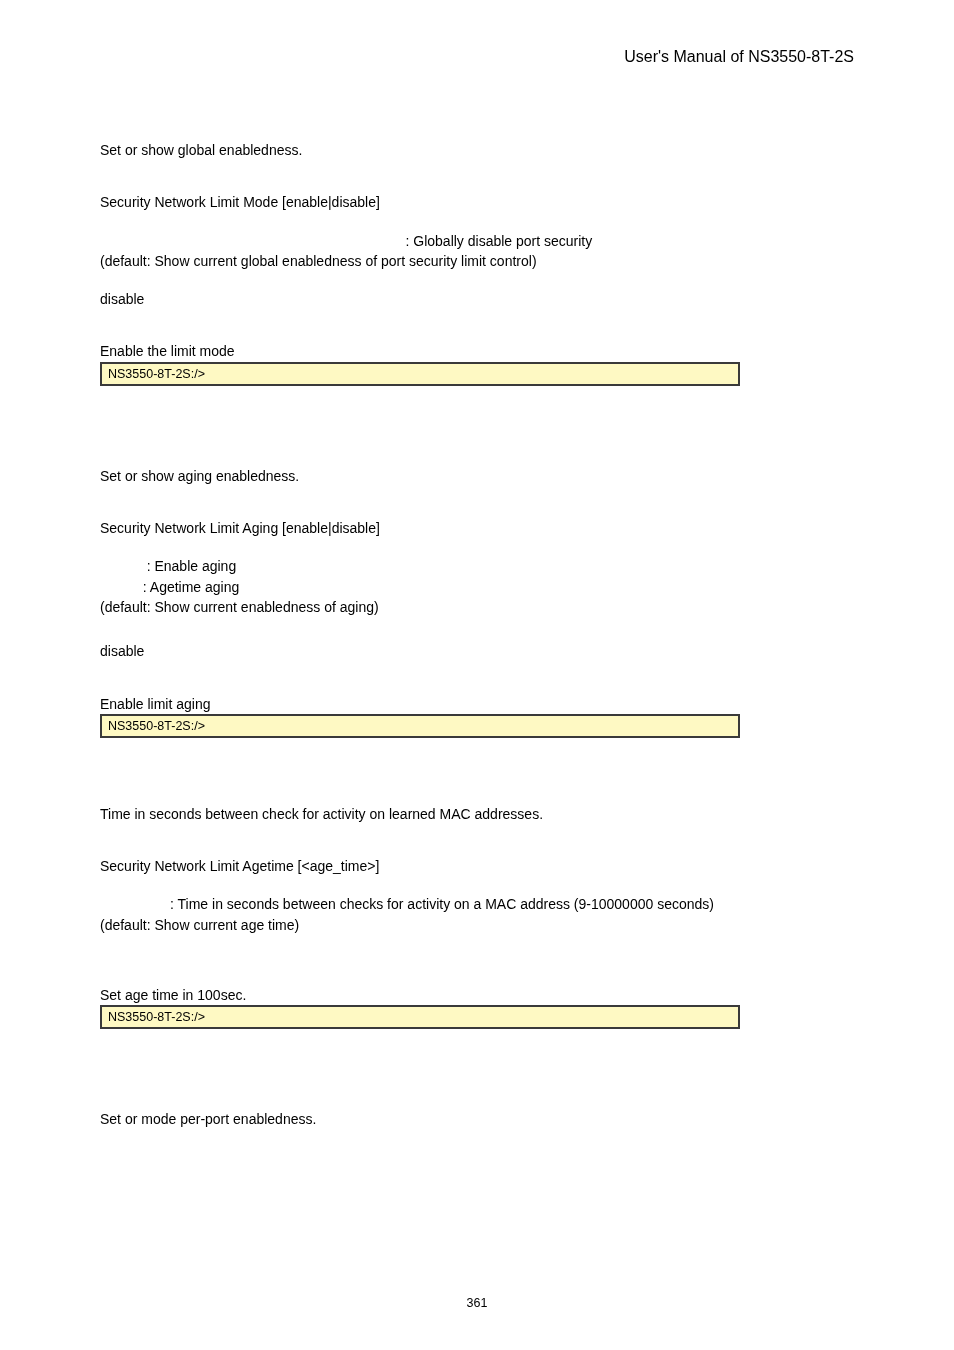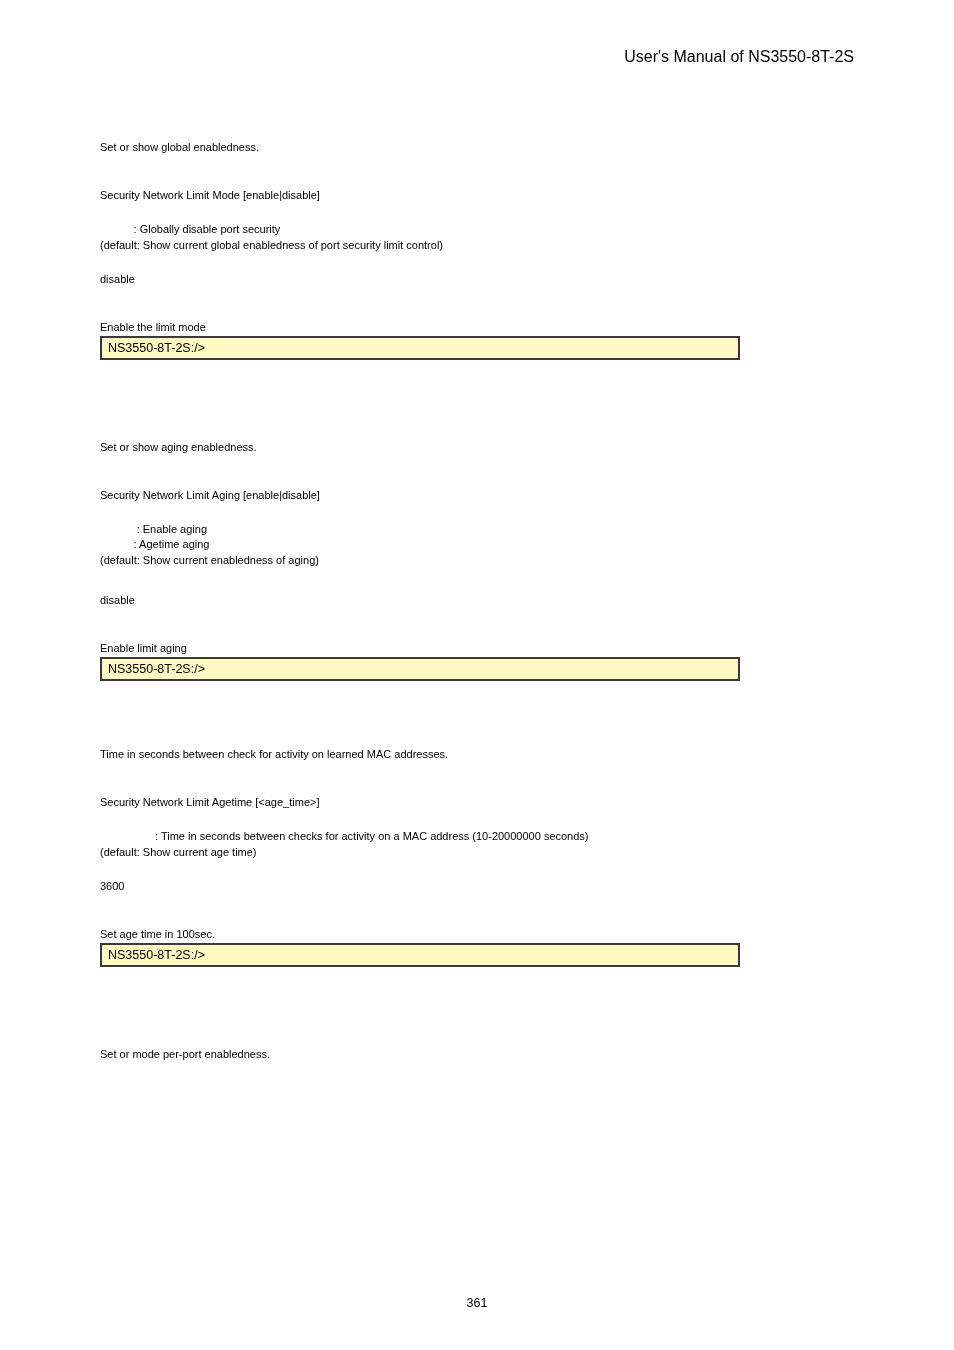--- a/index.html
+++ b/index.html
@@ -16,21 +16,21 @@
     top: 48px;
     right: 100px;
     font-size: 16px;
   }
   .content {
     position: absolute;
     left: 100px;
     top: 140px;
     width: 755px;
   }
-  .line { font-size: 11px; line-height: 1.45; }
+  .line { font-size: 14px; line-height: 1.45; }
   .gap-small { height: 6px; }
   .gap-med { height: 18px; }
   .gap-large { height: 32px; }
   .gap-xlarge { height: 48px; }
   .cli-box {
     border: 2.5px double #3a3a3a;
     background: #fef9c3;
     padding: 3px 6px;
     font-size: 12.5px;
     width: 640px;
@@ -48,21 +48,21 @@
 <body>
 
 <div class="header-area">User's  Manual  of  NS3550-8T-2S</div>
 
 <div class="content">
 
   <div class="line">Set or show global enabledness.</div>
   <div class="gap-large"></div>
   <div class="line">Security Network Limit Mode [enable|disable]</div>
   <div class="gap-med"></div>
-  <div class="line" style="white-space: pre;">           : Globally disable port security</div>
+  <div class="line" style="white-space: pre; text-align: center;">           : Globally disable port security</div>
   <div class="line">(default: Show current global enabledness of port security limit control)</div>
   <div class="gap-med"></div>
   <div class="line">disable</div>
   <div class="gap-large"></div>
   <div class="line">Enable the limit mode</div>
   <div class="cli-box">
     <span>NS3550-8T-2S:/&gt;</span>
   </div>
 
   <div class="gap-xlarge"></div>
@@ -84,24 +84,23 @@
     <span>NS3550-8T-2S:/&gt;</span>
   </div>
 
   <div class="gap-xlarge"></div>
   <div class="gap-med"></div>
 
   <div class="line">Time in seconds between check for activity on learned MAC addresses.</div>
   <div class="gap-large"></div>
   <div class="line">Security Network Limit Agetime [&lt;age_time&gt;]</div>
   <div class="gap-med"></div>
-  <div class="line" style="white-space: pre;">                  : Time in seconds between checks for activity on a MAC address (10-20000000 seconds)</div>
+  <div class="line" style="white-space: pre;">                  : Time in seconds between checks for activity on a MAC address (9-10000000 seconds)</div>
   <div class="line">(default: Show current age time)</div>
   <div class="gap-med"></div>
-  <div class="line">3600</div>
   <div class="gap-large"></div>
   <div class="line">Set age time in 100sec.</div>
   <div class="cli-box">
     <span>NS3550-8T-2S:/&gt;</span>
   </div>
 
   <div class="gap-xlarge"></div>
   <div class="gap-large"></div>
 
   <div class="line">Set or mode per-port enabledness.</div>

